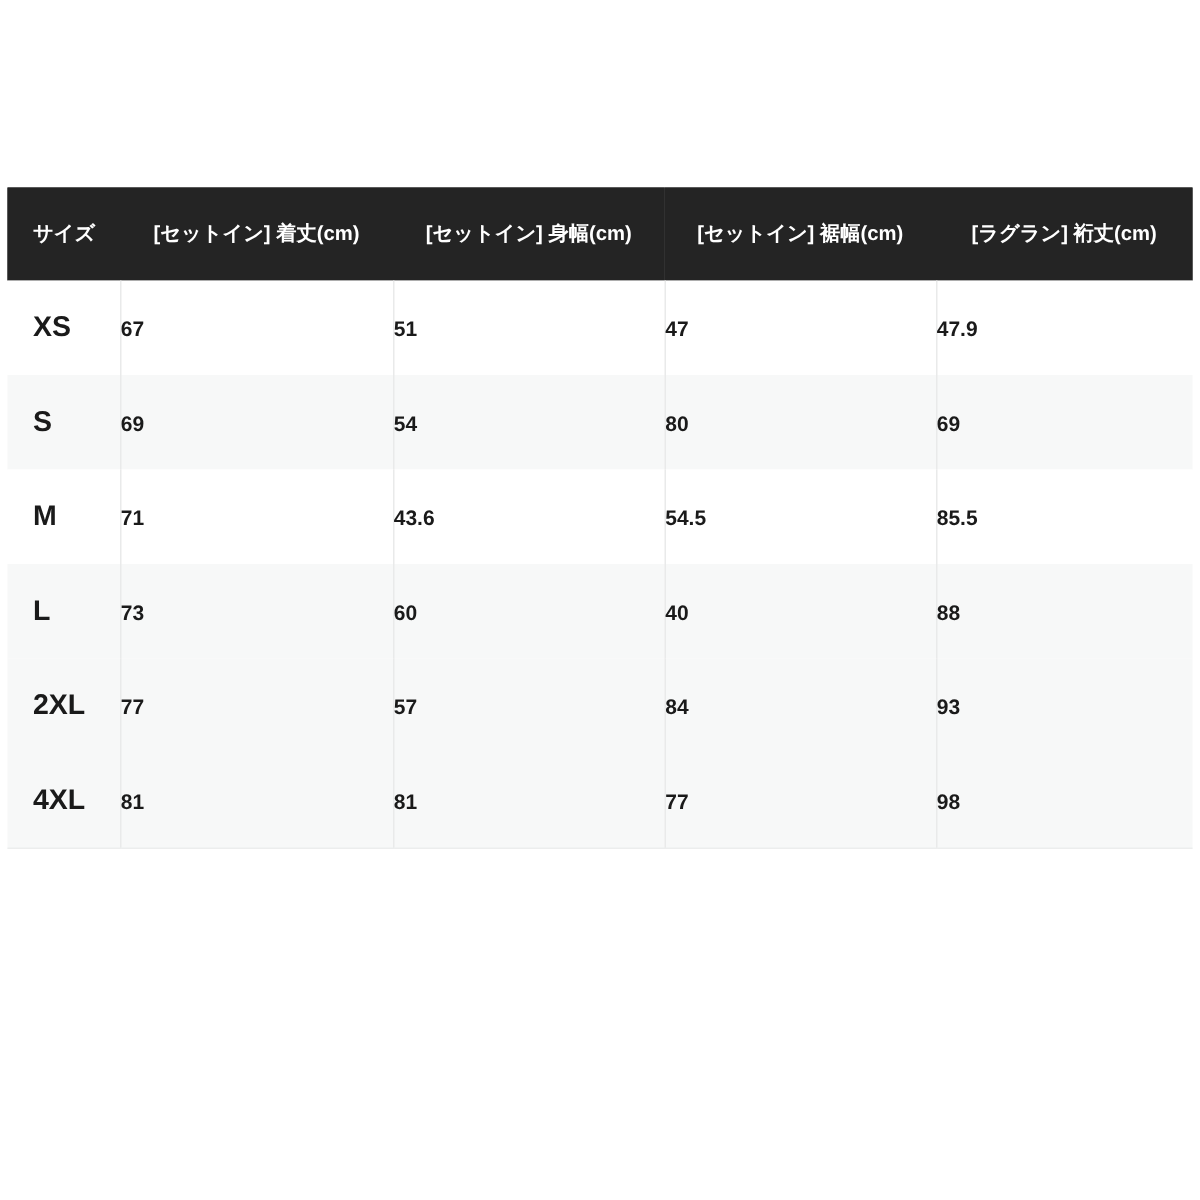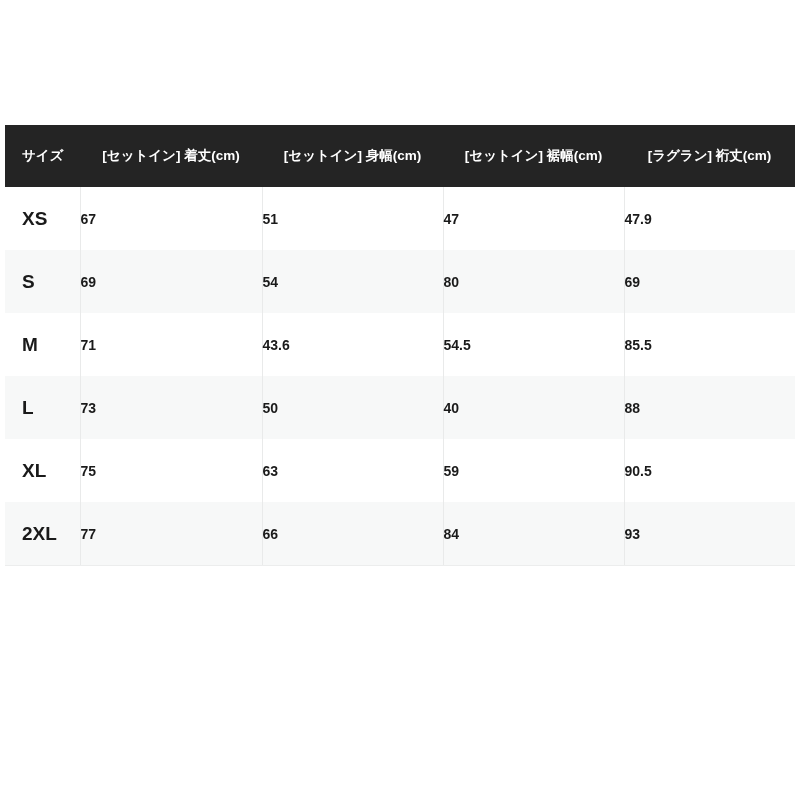--- a/index.html
+++ b/index.html
@@ -135,35 +135,35 @@
         <tr class="row-odd">
           <td class="cell-size">M</td>
           <td>71</td>
           <td>43.6</td>
           <td>54.5</td>
           <td>85.5</td>
         </tr>
         <tr class="row-even">
           <td class="cell-size">L</td>
           <td>73</td>
-          <td>50</td>
+          <td>60</td>
           <td>40</td>
           <td>88</td>
-        </tr>
-        <tr class="row-odd">
-          <td class="cell-size">XL</td>
-          <td>75</td>
-          <td>63</td>
-          <td>59</td>
-          <td>90.5</td>
         </tr>
         <tr class="row-even">
           <td class="cell-size">2XL</td>
           <td>77</td>
-          <td>66</td>
+          <td>57</td>
           <td>84</td>
           <td>93</td>
+        </tr>
+        <tr class="row-even">
+          <td class="cell-size">4XL</td>
+          <td>81</td>
+          <td>81</td>
+          <td>77</td>
+          <td>98</td>
         </tr>
       </tbody>
     </table>
   </div>
 
 </div>
 
 </body></html>

